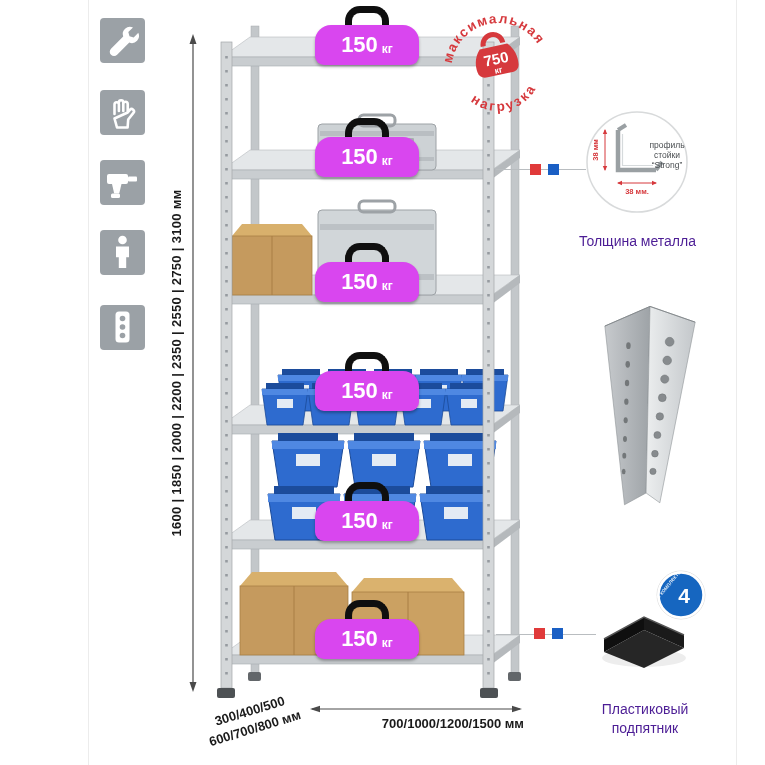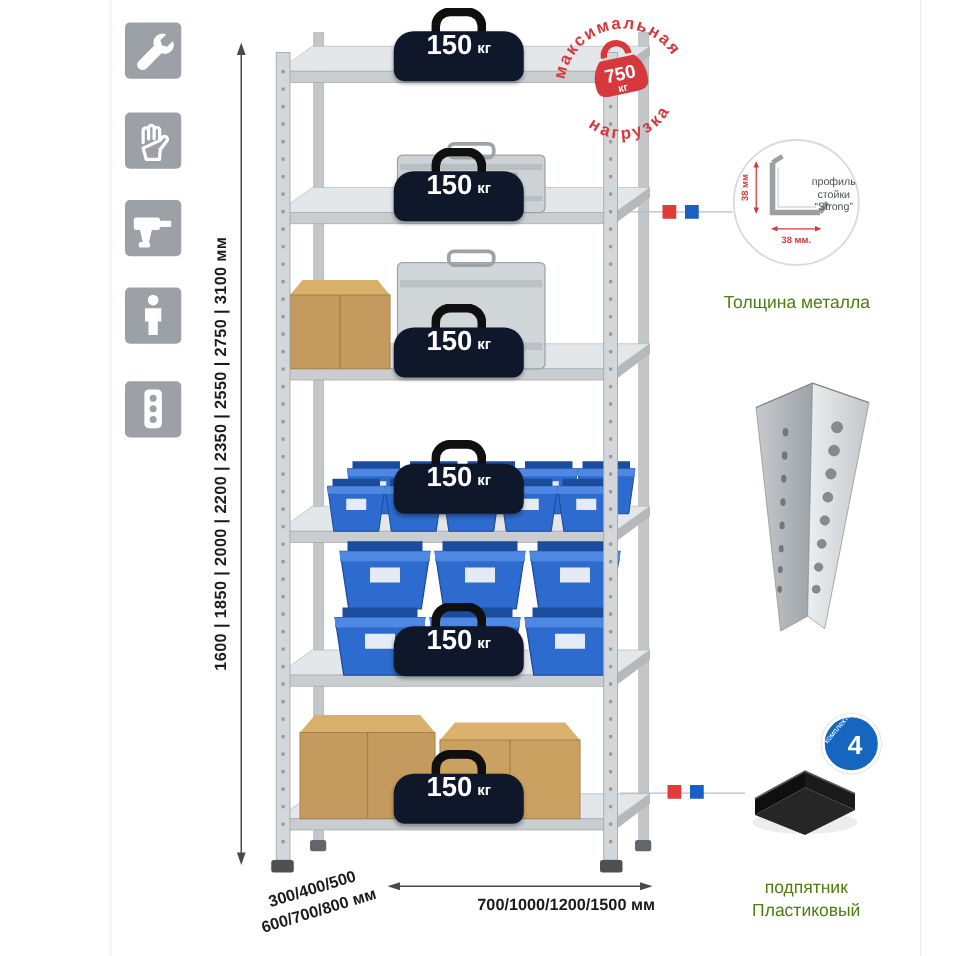--- a/index.html
+++ b/index.html
@@ -10,35 +10,35 @@
   
   .tool-icon{position:absolute;left:100px;width:45px;height:45px;background:#9ba1a6;border-radius:4px;}
   .tool-icon svg{display:block;width:45px;height:45px;}
 
   
   .rack-svg{position:absolute;left:190px;top:12px;width:340px;height:700px;z-index:1;}
 
   
   .weight{position:absolute;left:315px;width:104px;text-align:center;z-index:5;}
   .weight .handle{width:30px;height:14px;margin:0 auto -2px;border:7px solid #0f0f0f;border-bottom:none;border-radius:15px 15px 0 0;}
-  .weight .body{height:40px;background:#0f172a;border-radius:16px 16px 9px 9px;color:#fff;
-                display:flex;justify-content:center;gap:4px;box-shadow:0 2px 3px rgba(0,0,0,.3);}
+  .weight .body{height:40px;background:#d946ef;border-radius:16px 16px 9px 9px;color:#fff;
+                display:flex;align-items:center;justify-content:center;gap:4px;box-shadow:0 2px 3px rgba(0,0,0,.3);}
   .weight .val{font-size:22px;font-weight:bold;line-height:1;}
   .weight .unit{font-size:12px;font-weight:bold;margin-top:7px;line-height:1;}
 
   .stamp{position:absolute;left:438px;top:8px;width:120px;height:120px;transform:rotate(-12deg);z-index:6;}
 
   .connector{position:absolute;border-top:1px solid #b9bdc0;z-index:2;}
   .sq{position:absolute;width:11px;height:11px;z-index:3;}
   .sq-red{background:#e03a3a;}
   .sq-blue{background:#1a5fc4;}
 
   
   .detail-circle{position:absolute;left:585px;top:110px;width:104px;height:104px;z-index:4;}
-  .caption{position:absolute;text-align:center;font-size:14px;line-height:1.35;color:#4d7c0f;z-index:2;}
+  .caption{position:absolute;text-align:center;font-size:14px;line-height:1.35;color:#4c1d95;z-index:2;}
   .caption span{display:block;}
   .post-svg{position:absolute;left:597px;top:300px;width:108px;height:222px;z-index:2;}
   .foot-svg{position:absolute;left:592px;top:592px;width:105px;height:80px;z-index:2;}
   .foot-badge{position:absolute;left:656px;top:570px;width:50px;height:50px;z-index:7;}
 
   
   .dim-height-svg{position:absolute;left:187px;top:32px;width:12px;height:662px;z-index:2;}
   .dim-height-label{position:absolute;left:-163px;top:355px;width:680px;height:16px;transform:rotate(-90deg);
                     text-align:center;font-size:13px;font-weight:bold;letter-spacing:.3px;z-index:2;}
   .dim-width-svg{position:absolute;left:308px;top:704px;width:216px;height:10px;z-index:2;}
@@ -344,22 +344,22 @@
     <polygon points="52,38 52,25 92,43 92,56" fill="#1a1a1a"></polygon>
     <polyline points="12,47 52,25 92,43" fill="none" stroke="#555555" stroke-width="1.5"></polyline>
   </svg>
   <svg class="foot-badge" viewBox="0 0 50 50">
     <circle cx="25" cy="25" r="24" fill="none" stroke="rgba(0,0,0,0.12)" stroke-width="1"></circle>
     <circle cx="25" cy="25" r="22.5" fill="#1666c0" stroke="#ffffff" stroke-width="2.5"></circle>
     <text x="25" y="10.5" font-size="6.2" fill="#ffffff" text-anchor="middle" transform="rotate(-50 25 25)">в комплекте</text>
     <text x="28" y="33" font-size="21" font-weight="bold" fill="#ffffff" text-anchor="middle">4</text>
   </svg>
   <div class="caption" style="left:560px;top:700px;width:170px">
+    <span>Пластиковый</span>
     <span>подпятник</span>
-    <span>Пластиковый</span>
   </div>
 
   <svg class="dim-width-svg" viewBox="0 0 216 10">
     <line x1="4" y1="5" x2="212" y2="5" stroke="#4a4a4a" stroke-width="1.2"></line>
     <polygon points="2,5 12,1.8 12,8.2" fill="#4a4a4a"></polygon>
     <polygon points="214,5 204,1.8 204,8.2" fill="#4a4a4a"></polygon>
   </svg>
   <div class="dim-width-label">700/1000/1200/1500 мм</div>
 
   <div class="dim-depth-label">

